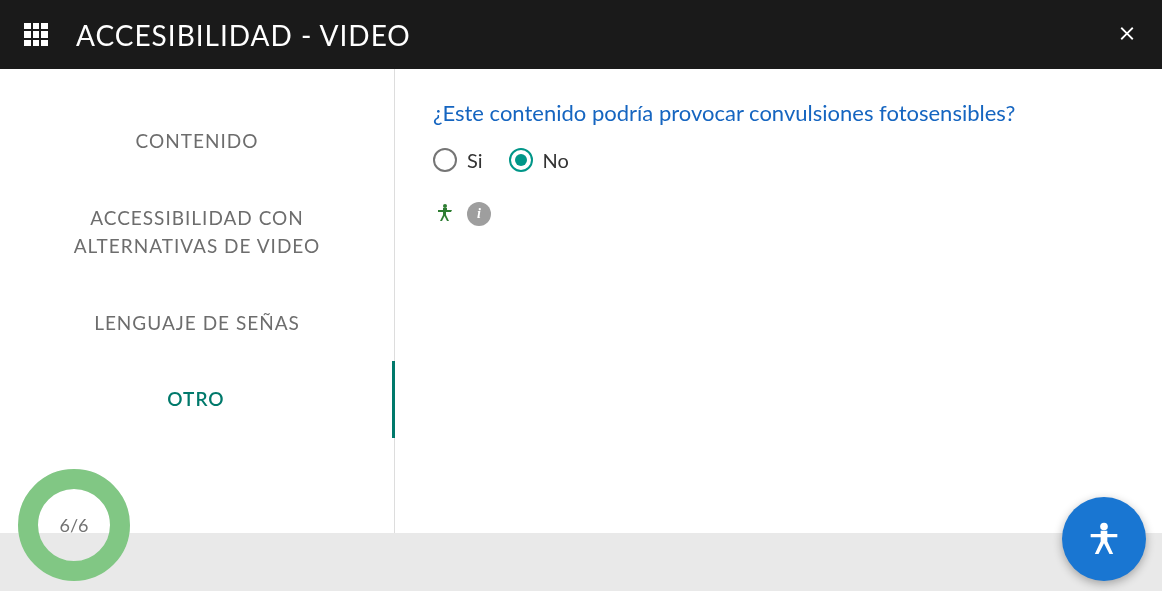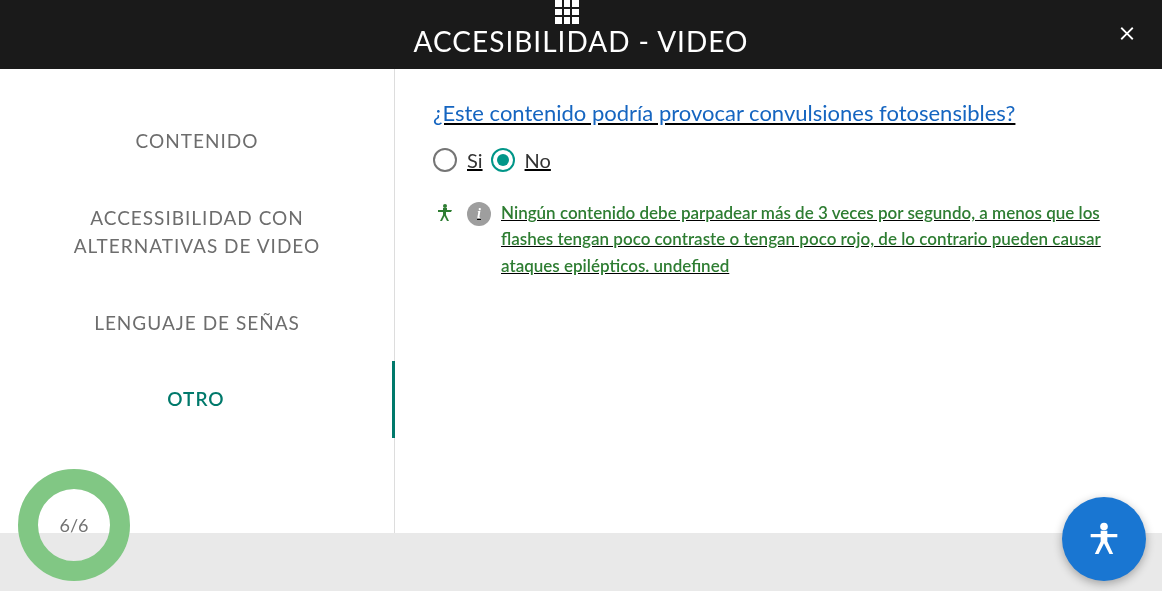--- a/index.html
+++ b/index.html
@@ -12,21 +12,20 @@
     position: relative;
   }
   .header {
     background: #1a1a1a;
     color: #fff;
     height: 69px;
     display: flex;
     align-items: center;
     padding: 0 24px;
     position: relative;
-    flex-direction: column;
   }
   .apps-icon {
     width: 24px; height: 24px;
     display: grid;
     grid-template-columns: repeat(3, 1fr);
     grid-template-rows: repeat(3, 1fr);
     gap: 2px;
     margin-right: 28px;
   }
   .apps-icon span {
@@ -68,31 +67,30 @@
   }
   .sidebar-item.active {
     color: #00796b;
     font-weight: 600;
     border-right: 3px solid #00796b;
     margin-right: -1px;
   }
   .main {
     flex: 1;
     padding: 30px 38px;
-    text-decoration: underline;
   }
   .question {
     color: #1565c0;
     font-size: 22px;
     margin-bottom: 22px;
   }
   .radio-row {
     display: flex;
     align-items: flex-end;
-    gap: 8px;
+    gap: 26px;
     margin-bottom: 28px;
   }
   .radio-option {
     display: flex;
     align-items: center;
     gap: 10px;
     cursor: pointer;
   }
   .radio-circle {
     width: 24px; height: 24px;
@@ -229,21 +227,20 @@
       </div>
     </div>
     <div class="help-row">
       <div class="accessibility-mini">
         <svg viewBox="0 0 24 24">
             <circle cx="12" cy="4" r="2"></circle>
             <path d="M19 8h-5V6h-4v2H5v2h5v3l-3 6h2l2.5-5 2.5 5h2l-3-6v-3h5z"></path>
           </svg>
       </div>
       <div class="info-circle">i</div>
-      <div class="help-text">Ningún contenido debe parpadear más de 3 veces por segundo, a menos que los flashes tengan poco contraste o tengan poco rojo, de lo contrario pueden causar ataques epilépticos. undefined</div>
     </div>
   </div>
 
   <div class="footer-bar"></div>
 
   <div class="progress-badge">
     <svg width="116" height="116">
       <circle cx="58" cy="58" r="46" fill="none" stroke="#eee" stroke-width="20"></circle>
       <circle cx="58" cy="58" r="46" fill="none" stroke="#81c784" stroke-width="20" stroke-dasharray="289" stroke-dashoffset="0"></circle>
     </svg>

